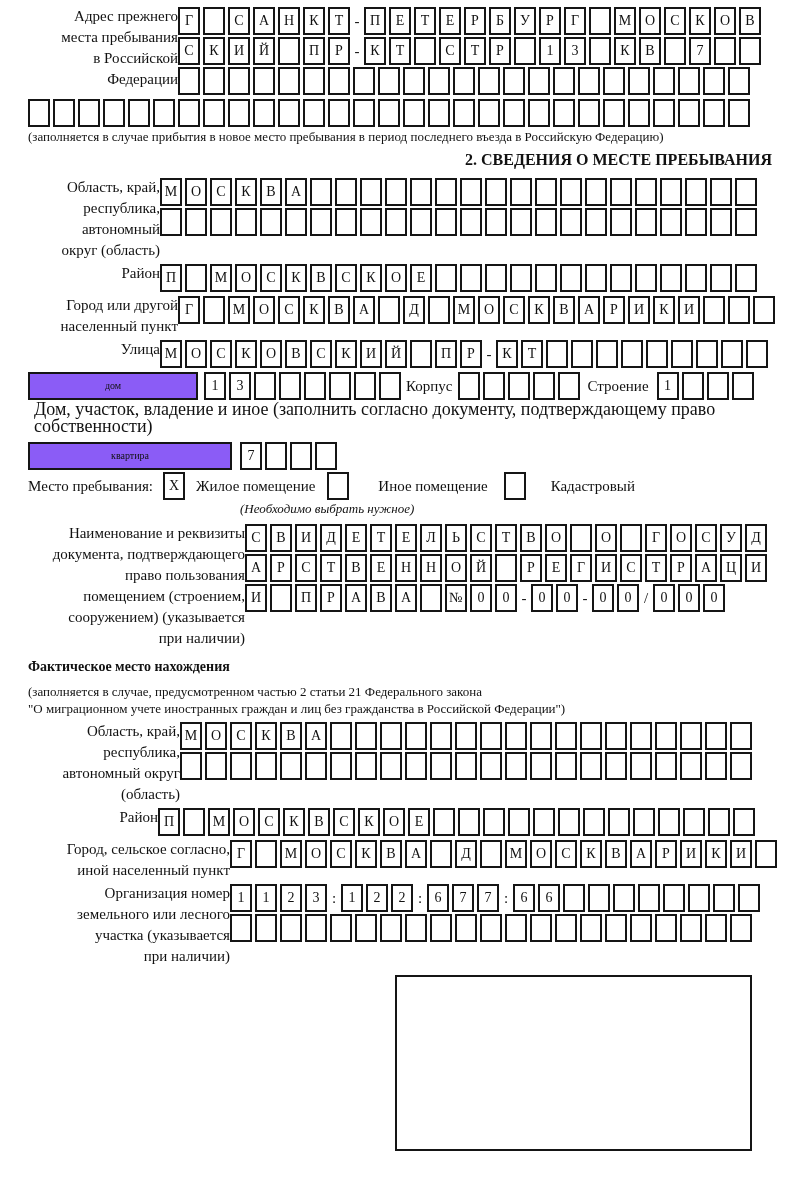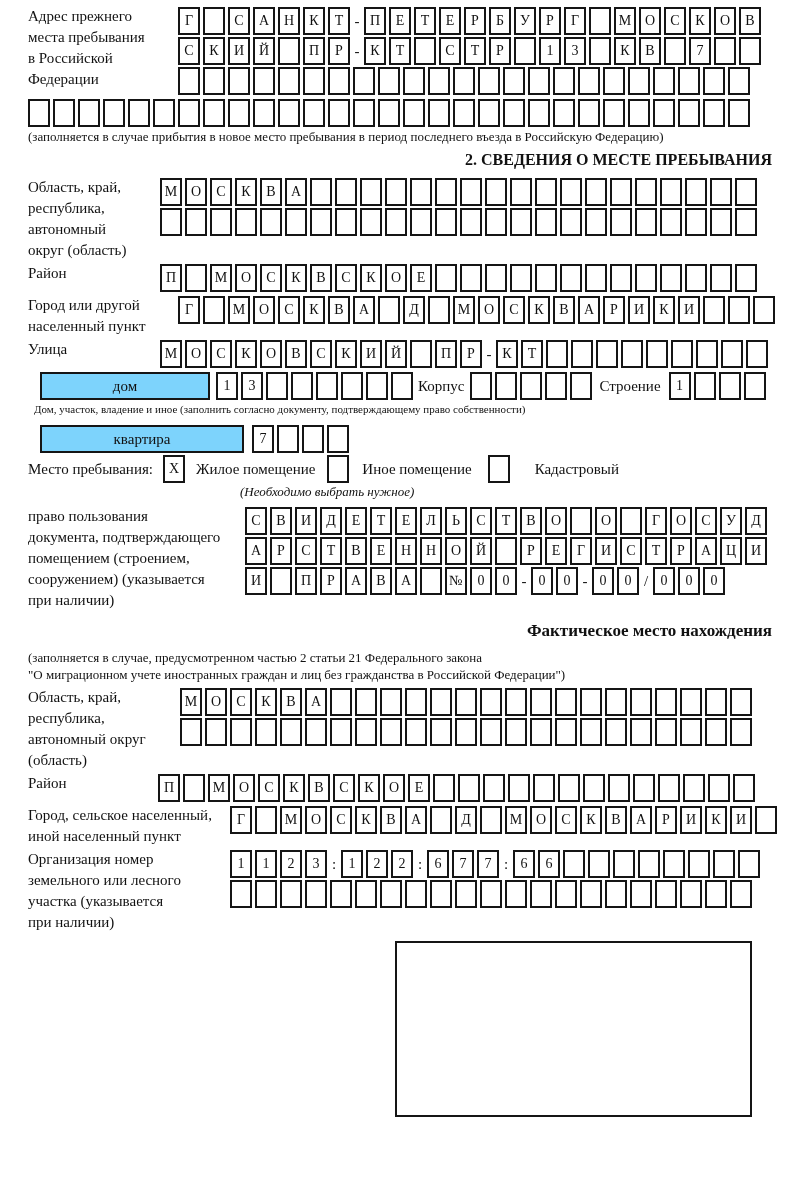--- a/index.html
+++ b/index.html
@@ -5,46 +5,46 @@
   html,body { margin:0; padding:0; background:#ffffff; }
   body {
     width:800px; height:1180px; overflow:hidden; color:#111;
     font-family:"Liberation Serif","DejaVu Serif",serif;
   }
   .page { padding:6px 28px 0 28px; box-sizing:border-box; }
 
   .top-right { text-align:right; font-size:15px; margin:22px 0 16px 0; }
 
   .field { display:flex; align-items:flex-start; margin-bottom:2px; }
-  .label { font-size:15px; line-height:21px; flex-shrink:0; }
+  .label { font-size:15px; line-height:21px; flex-shrink:0;text-align:right; }
   .grids { flex-grow:0; }
 
   .grid-row { white-space:nowrap; height:28px; margin-bottom:2px; line-height:28px; }
   .cell {
     display:inline-block; width:18px; height:24px; border:2px solid #151515;
     margin-right:3px; text-align:center; line-height:24px; font-size:14px;
     vertical-align:middle; background:#fff;
   }
   .sep {
     display:inline-block; width:8px; margin-right:3px; text-align:center;
     font-size:15px; vertical-align:middle;
   }
 
   .note-center { font-size:13px; line-height:17px; margin:2px 0 4px 0; }
   .sec-title { text-align:right; font-size:16px; font-weight:bold; margin:6px 0 8px 0; }
-  .fact-title { text-align:right; font-size:17px; font-weight:bold; margin:10px 0 8px 0; }
+  .fact-title { text-align:left; font-size:14px; font-weight:bold; margin:10px 0 8px 0; }
 
   .widebox {
     display:inline-block; border:2px solid #151515; height:24px; line-height:24px;
-    text-align:center; font-size:15px; vertical-align:middle; background:#7dd3fc;margin-left:12px;
+    text-align:center; font-size:10px; vertical-align:middle; background:#8b5cf6;
   }
   .inline-row { white-space:nowrap; height:28px; line-height:28px; margin-bottom:2px; }
   .inline-label { display:inline-block; font-size:15px; vertical-align:middle; }
 
-  .small-note-left { font-size:11px; line-height:17px; margin:2px 0 6px 6px; }
+  .small-note-left { font-size:18px; line-height:17px; margin:2px 0 6px 6px; }
   .choose-note { font-size:13px; margin:2px 0 6px 212px;font-style:italic; }
 
   .stamp-box {
     border:2px solid #151515; width:353px; height:172px;
     margin:8px 0 6px 367px; background:#fff;
   }
 </style>
 </head>
 <body>
 
@@ -108,30 +108,31 @@
 
   <div class="inline-row">
     <span class="widebox" style="width:200px">квартира</span><span style="display:inline-block;width:8px"></span><span><span class="cell">7</span><span class="cell"></span><span class="cell"></span><span class="cell"></span></span>
   </div>
 
   <div class="inline-row">
     <span class="inline-label">Место пребывания:</span>
     <span class="cell" style="margin-left:6px">Х</span>
     <span class="inline-label" style="margin:0 8px 0 4px">Жилое помещение</span>
     <span class="cell"></span>
-    <span class="inline-label" style="margin:0 12px 0 6px">Иное помещение</span>
+    <span class="inline-label" style="margin:0 12px 0 22px">Иное помещение</span>
     <span class="cell"></span>
     <span class="inline-label" style="margin-left:18px">Кадастровый</span>
   </div>
   <div class="choose-note">(Необходимо выбрать нужное)</div>
 
   <div class="field">
     <div class="label" style="width:217px">
+      <div>Наименование и реквизиты</div>
+      <div>документа, подтверждающего</div>
       <div>право пользования</div>
-      <div>документа, подтверждающего</div>
       <div>помещением (строением,</div>
       <div>сооружением) (указывается</div>
       <div>при наличии)</div>
     </div>
     <div class="grids">
       <div class="grid-row"><span class="cell">С</span><span class="cell">В</span><span class="cell">И</span><span class="cell">Д</span><span class="cell">Е</span><span class="cell">Т</span><span class="cell">Е</span><span class="cell">Л</span><span class="cell">Ь</span><span class="cell">С</span><span class="cell">Т</span><span class="cell">В</span><span class="cell">О</span><span class="cell"></span><span class="cell">О</span><span class="cell"></span><span class="cell">Г</span><span class="cell">О</span><span class="cell">С</span><span class="cell">У</span><span class="cell">Д</span></div>
       <div class="grid-row"><span class="cell">А</span><span class="cell">Р</span><span class="cell">С</span><span class="cell">Т</span><span class="cell">В</span><span class="cell">Е</span><span class="cell">Н</span><span class="cell">Н</span><span class="cell">О</span><span class="cell">Й</span><span class="cell"></span><span class="cell">Р</span><span class="cell">Е</span><span class="cell">Г</span><span class="cell">И</span><span class="cell">С</span><span class="cell">Т</span><span class="cell">Р</span><span class="cell">А</span><span class="cell">Ц</span><span class="cell">И</span></div>
       <div class="grid-row"><span class="cell">И</span><span class="cell"></span><span class="cell">П</span><span class="cell">Р</span><span class="cell">А</span><span class="cell">В</span><span class="cell">А</span><span class="cell"></span><span class="cell">№</span><span class="cell">0</span><span class="cell">0</span><span class="sep">-</span><span class="cell">0</span><span class="cell">0</span><span class="sep">-</span><span class="cell">0</span><span class="cell">0</span><span class="sep">/</span><span class="cell">0</span><span class="cell">0</span><span class="cell">0</span></div>
     </div>
   </div>
@@ -155,21 +156,21 @@
     </div>
   </div>
 
   <div class="field">
     <div class="label" style="width:130px">Район</div>
     <div class="grid-row"><span class="cell">П</span><span class="cell"></span><span class="cell">М</span><span class="cell">О</span><span class="cell">С</span><span class="cell">К</span><span class="cell">В</span><span class="cell">С</span><span class="cell">К</span><span class="cell">О</span><span class="cell">Е</span><span class="cell"></span><span class="cell"></span><span class="cell"></span><span class="cell"></span><span class="cell"></span><span class="cell"></span><span class="cell"></span><span class="cell"></span><span class="cell"></span><span class="cell"></span><span class="cell"></span><span class="cell"></span><span class="cell"></span></div>
   </div>
 
   <div class="field">
     <div class="label" style="width:202px">
-      <div>Город, сельское населенный,</div>
+      <div>Город, сельское согласно,</div>
       <div>иной населенный пункт</div>
     </div>
     <div class="grid-row"><span class="cell">Г</span><span class="cell"></span><span class="cell">М</span><span class="cell">О</span><span class="cell">С</span><span class="cell">К</span><span class="cell">В</span><span class="cell">А</span><span class="cell"></span><span class="cell">Д</span><span class="cell"></span><span class="cell">М</span><span class="cell">О</span><span class="cell">С</span><span class="cell">К</span><span class="cell">В</span><span class="cell">А</span><span class="cell">Р</span><span class="cell">И</span><span class="cell">К</span><span class="cell">И</span><span class="cell"></span></div>
   </div>
 
   <div class="field">
     <div class="label" style="width:202px">
       <div>Организация номер</div>
       <div>земельного или лесного</div>
       <div>участка (указывается</div>

